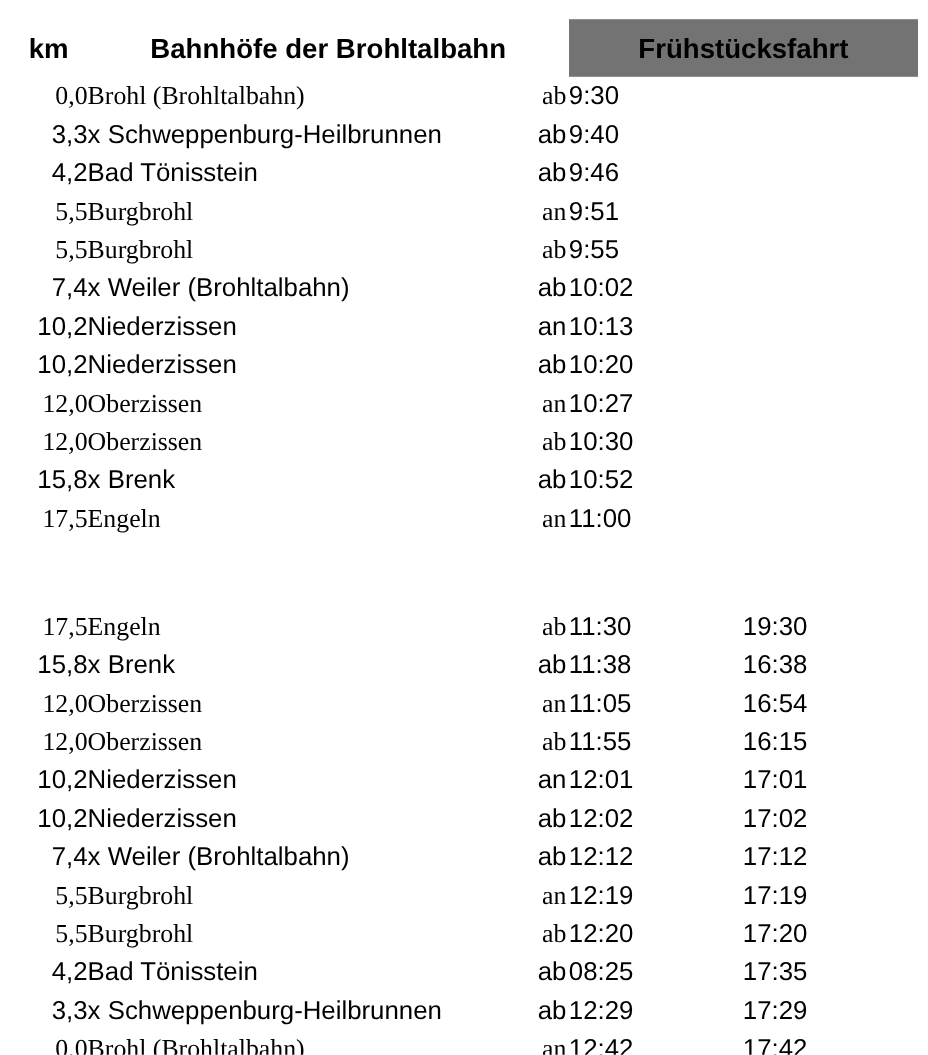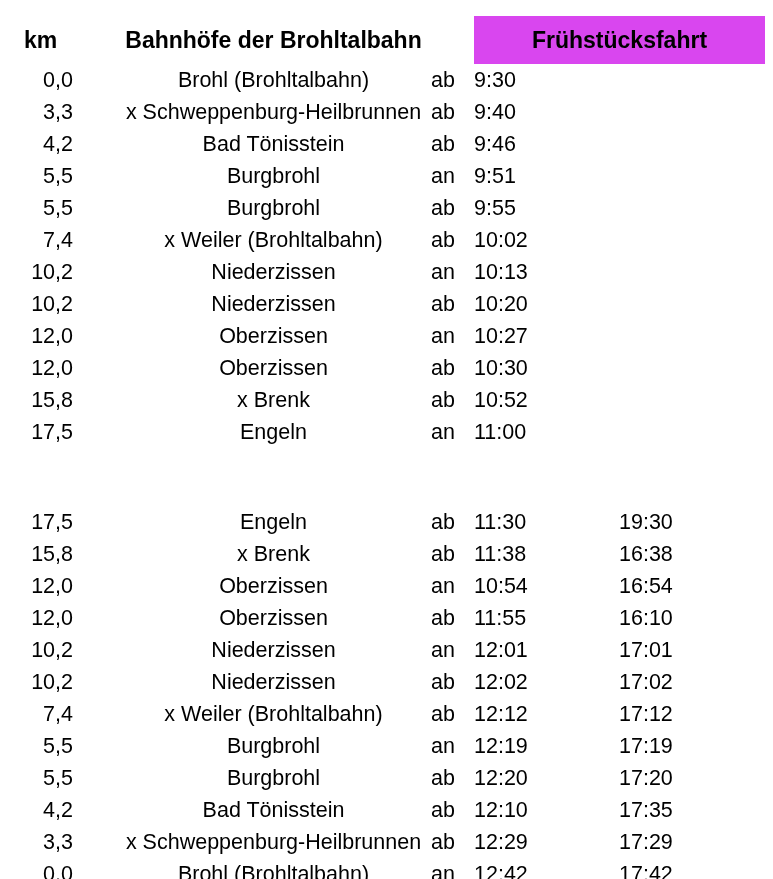--- a/index.html
+++ b/index.html
@@ -72,54 +72,54 @@
   tr.header-row th {
     height: 48px;
     line-height: 48px;
     font-weight: 700;
     font-size: 23px;
     text-align: center;
   }
   th.th-km      { font-size: 23px; }
   th.th-station { text-align: left; padding-left: 9px; font-size: 23px; }
   th.th-trip    {
-    background: #d946ef;
+    background: #737373;
     text-align: center;
     font-size: 23px;
     font-weight: 700;
   }
 
   
   td.km {
     text-align: right;
     padding-right: 9px;
     font-size: 21.5px;
   }
 
   td.station {
-    text-align: center;
+    text-align: left;
     padding-left: 9px;
     position: relative;
     font-size: 21.5px;
   }
   td.station .name { display: inline; }
   td.station .anab {
     position: absolute;
-    right: 19px;
+    right: 2px;
     top: 0;
     line-height: 32px;
   }
 
   td.time {
     text-align: left;
     font-size: 21.5px;
   }
 
   
-  .bold { font-weight: 700; }
+  .bold { font-weight: 700; font-family: Liberation Serif, serif; }
 
   
   tr.spacer td { height: 32px; line-height: 32px; }
   tr.spacer-small td { height: 26px; line-height: 26px; }
 </style>
 </head>
 <body>
 
 <div class="sheet">
   <table class="timetable">
@@ -229,28 +229,28 @@
         </tr>
         <tr>
           <td class="km frame-left vr-right">15,8</td>
           <td class="station vr-right"><span class="name">x Brenk</span><span class="anab">ab</span></td>
           <td class="time">11:38</td>
           <td class="time frame-right">16:38</td>
         </tr>
         <tr>
           <td class="km frame-left vr-right grp-end bold">12,0</td>
           <td class="station vr-right grp-end bold"><span class="name">Oberzissen</span><span class="anab">an</span></td>
-          <td class="time grp-end">10:54</td>
+          <td class="time grp-end">11:05</td>
           <td class="time frame-right grp-end">16:54</td>
         </tr>
         <tr>
           <td class="km frame-left vr-right bold">12,0</td>
           <td class="station vr-right bold"><span class="name">Oberzissen</span><span class="anab">ab</span></td>
           <td class="time">11:55</td>
-          <td class="time frame-right">16:10</td>
+          <td class="time frame-right">16:15</td>
         </tr>
         <tr>
           <td class="km frame-left vr-right grp-end">10,2</td>
           <td class="station vr-right grp-end"><span class="name">Niederzissen</span><span class="anab">an</span></td>
           <td class="time grp-end">12:01</td>
           <td class="time frame-right grp-end">17:01</td>
         </tr>
         <tr>
           <td class="km frame-left vr-right">10,2</td>
           <td class="station vr-right"><span class="name">Niederzissen</span><span class="anab">ab</span></td>
@@ -271,21 +271,21 @@
         </tr>
         <tr>
           <td class="km frame-left vr-right bold">5,5</td>
           <td class="station vr-right bold"><span class="name">Burgbrohl</span><span class="anab">ab</span></td>
           <td class="time">12:20</td>
           <td class="time frame-right">17:20</td>
         </tr>
         <tr>
           <td class="km frame-left vr-right">4,2</td>
           <td class="station vr-right"><span class="name">Bad Tönisstein</span><span class="anab">ab</span></td>
-          <td class="time">12:10</td>
+          <td class="time">08:25</td>
           <td class="time frame-right">17:35</td>
         </tr>
         <tr>
           <td class="km frame-left vr-right">3,3</td>
           <td class="station vr-right"><span class="name">x Schweppenburg-Heilbrunnen</span><span class="anab">ab</span></td>
           <td class="time">12:29</td>
           <td class="time frame-right">17:29</td>
         </tr>
         <tr>
           <td class="km frame-left vr-right frame-bottom bold">0,0</td>

